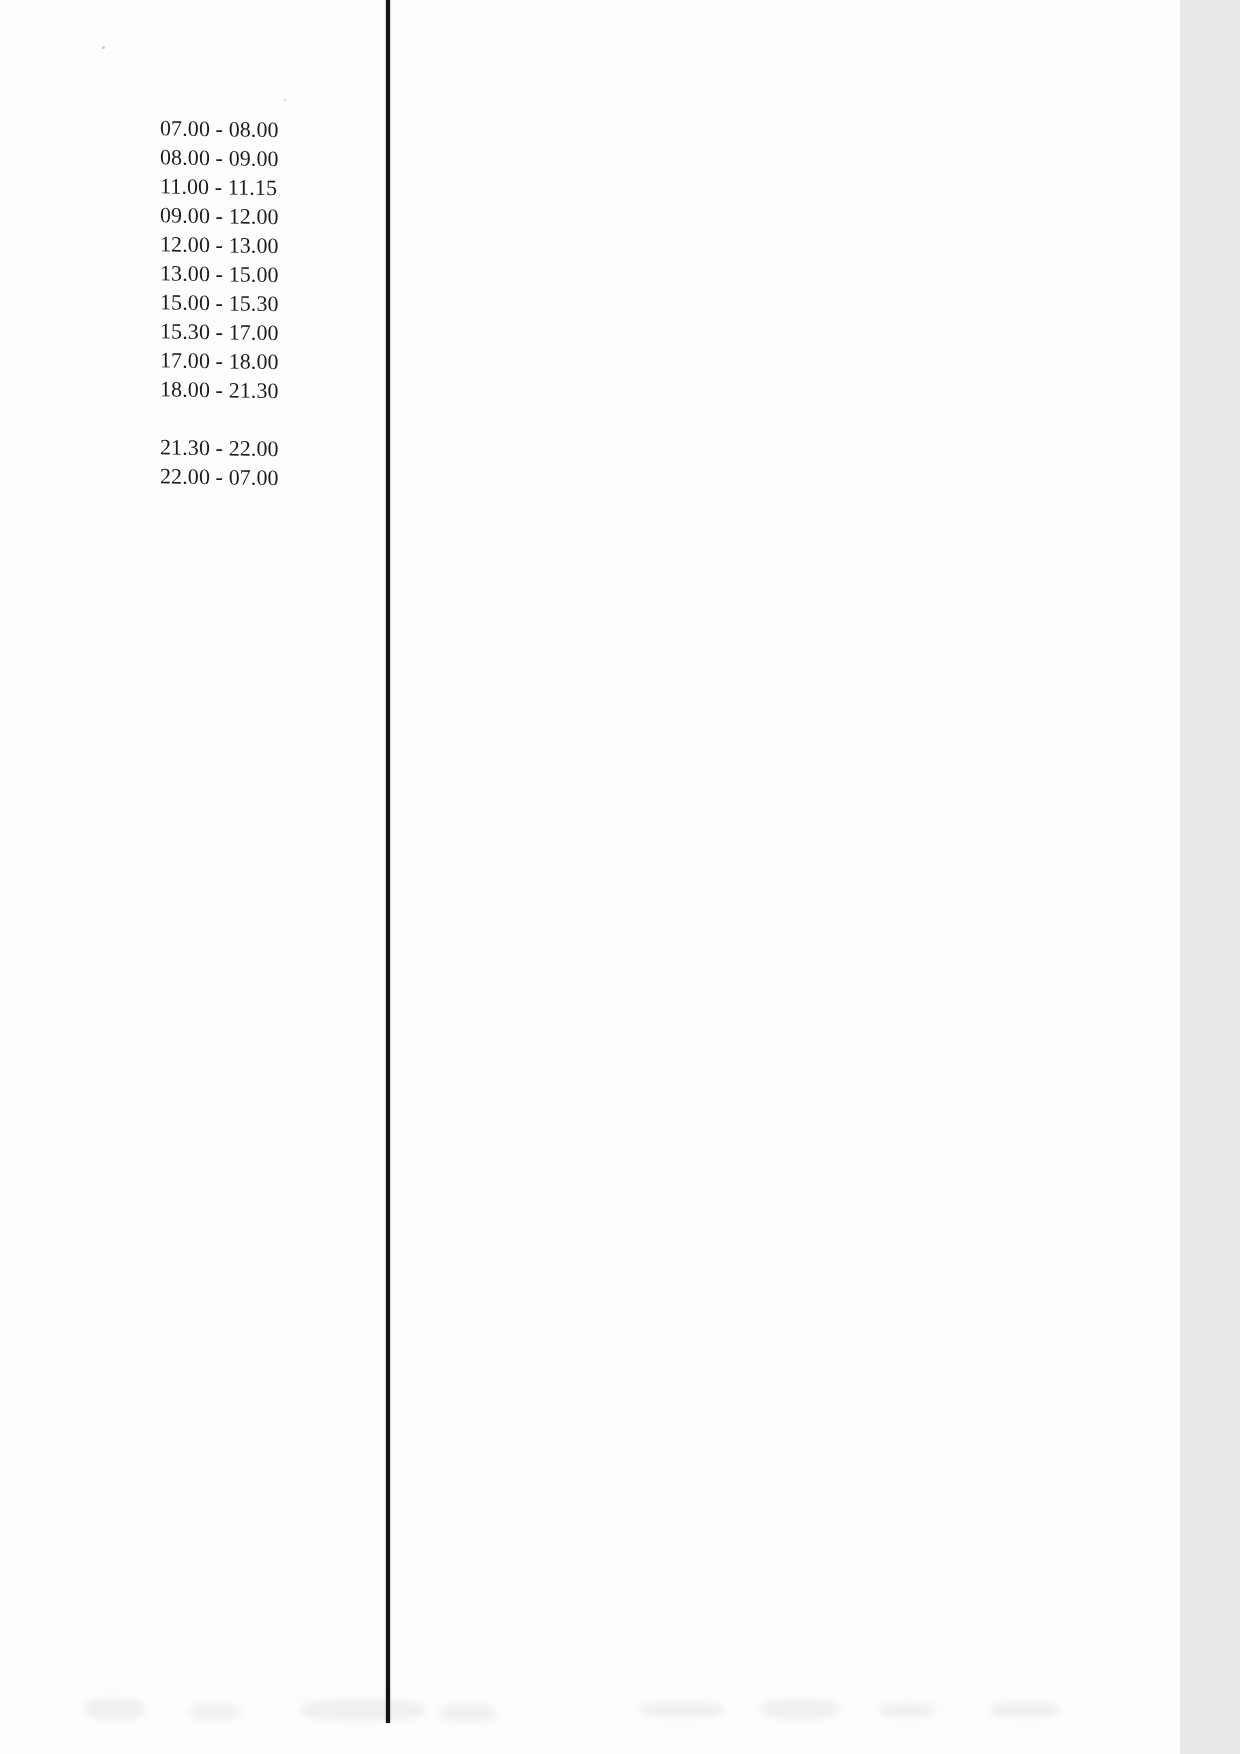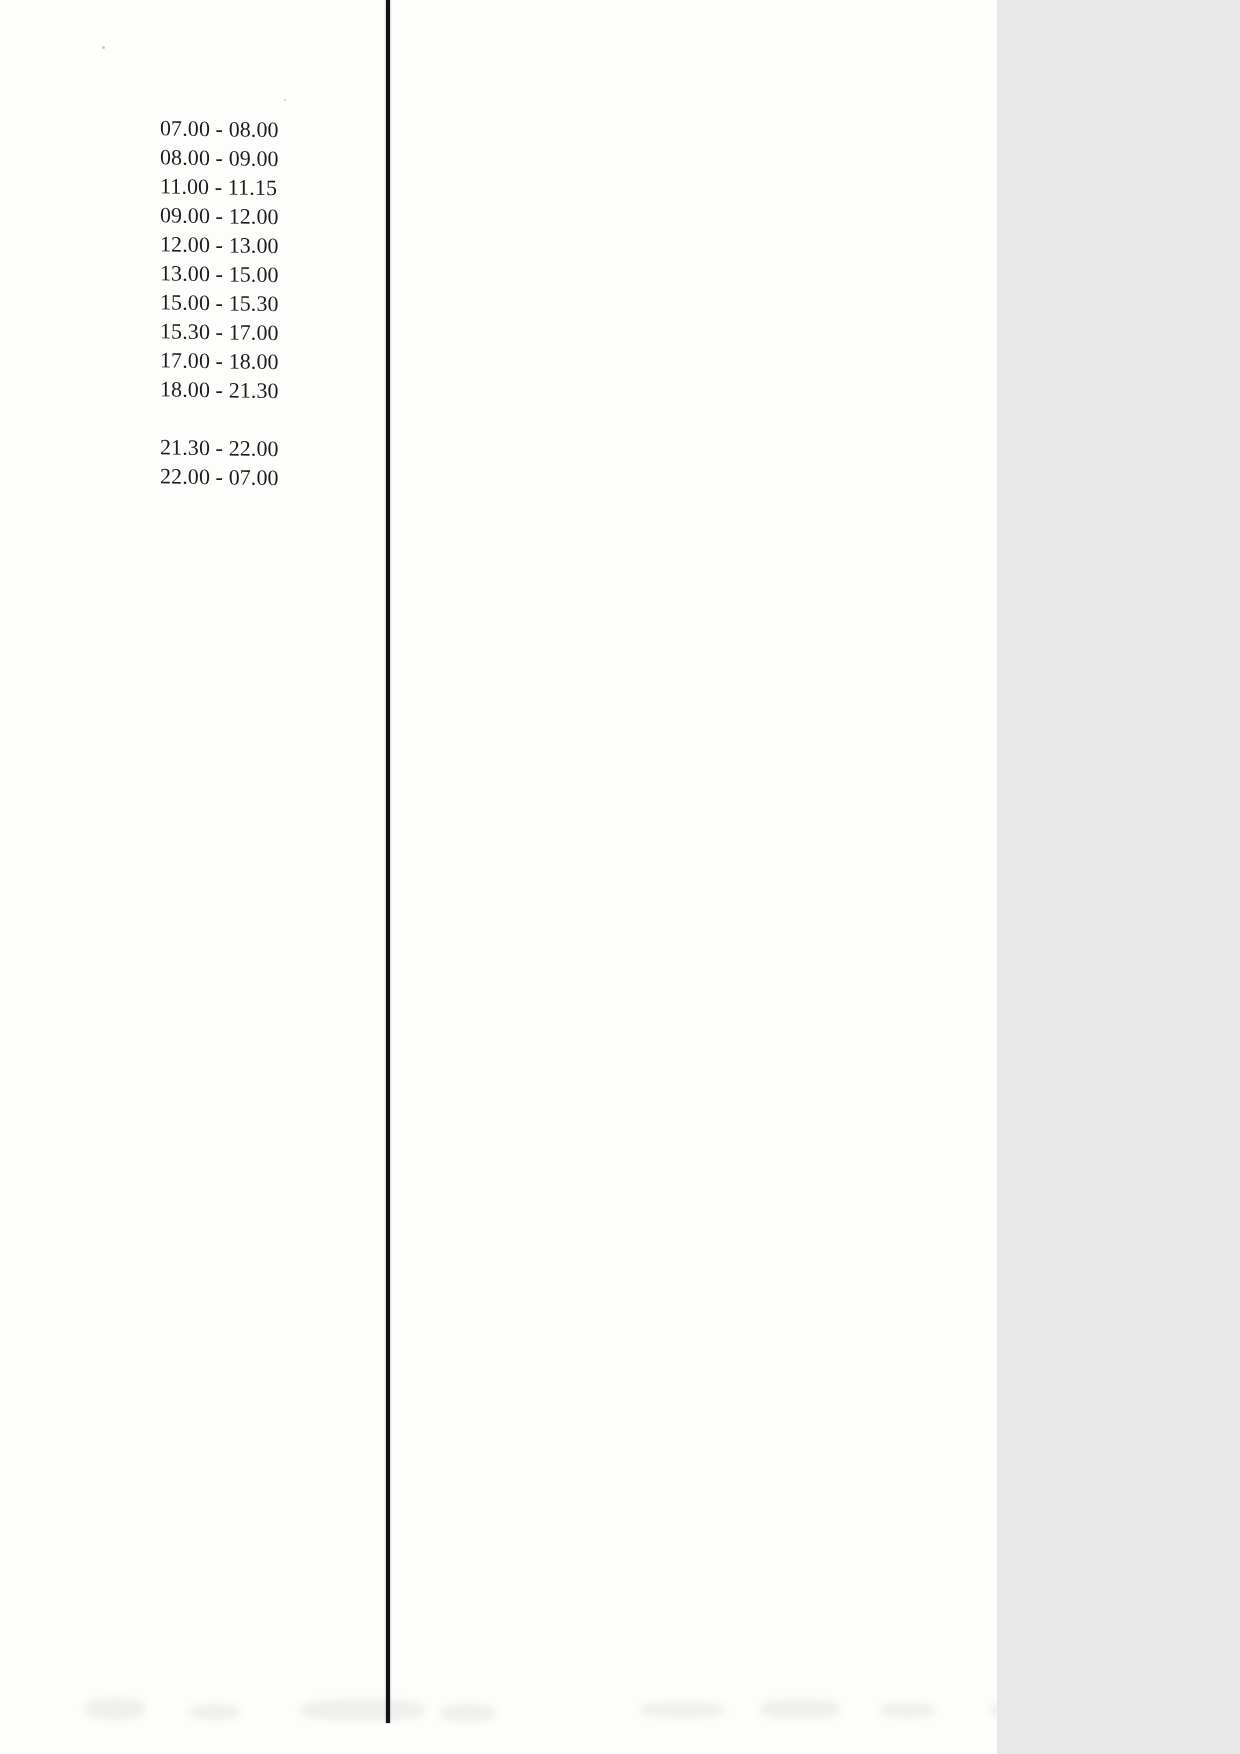--- a/index.html
+++ b/index.html
@@ -1,18 +1,18 @@
 <!DOCTYPE html>
 <html lang="ru"><head>
 <meta charset="utf-8">
 <style>
   html,body{margin:0;padding:0;background:#e8e8e8;}
   .sheet{
     position:relative;
-    width:997px;height:1754px;
+    width:1180px;height:1754px;
     background:#fdfdfc;
     overflow:hidden;
     font-family:"Liberation Serif","DejaVu Serif",serif;
     color:#1c1c1c;
   }
   .content{
     position:absolute;left:0;top:0;right:0;
     padding:84px 110px 0 140px;
     transform:skewY(0.85deg);
     transform-origin:0 0;

